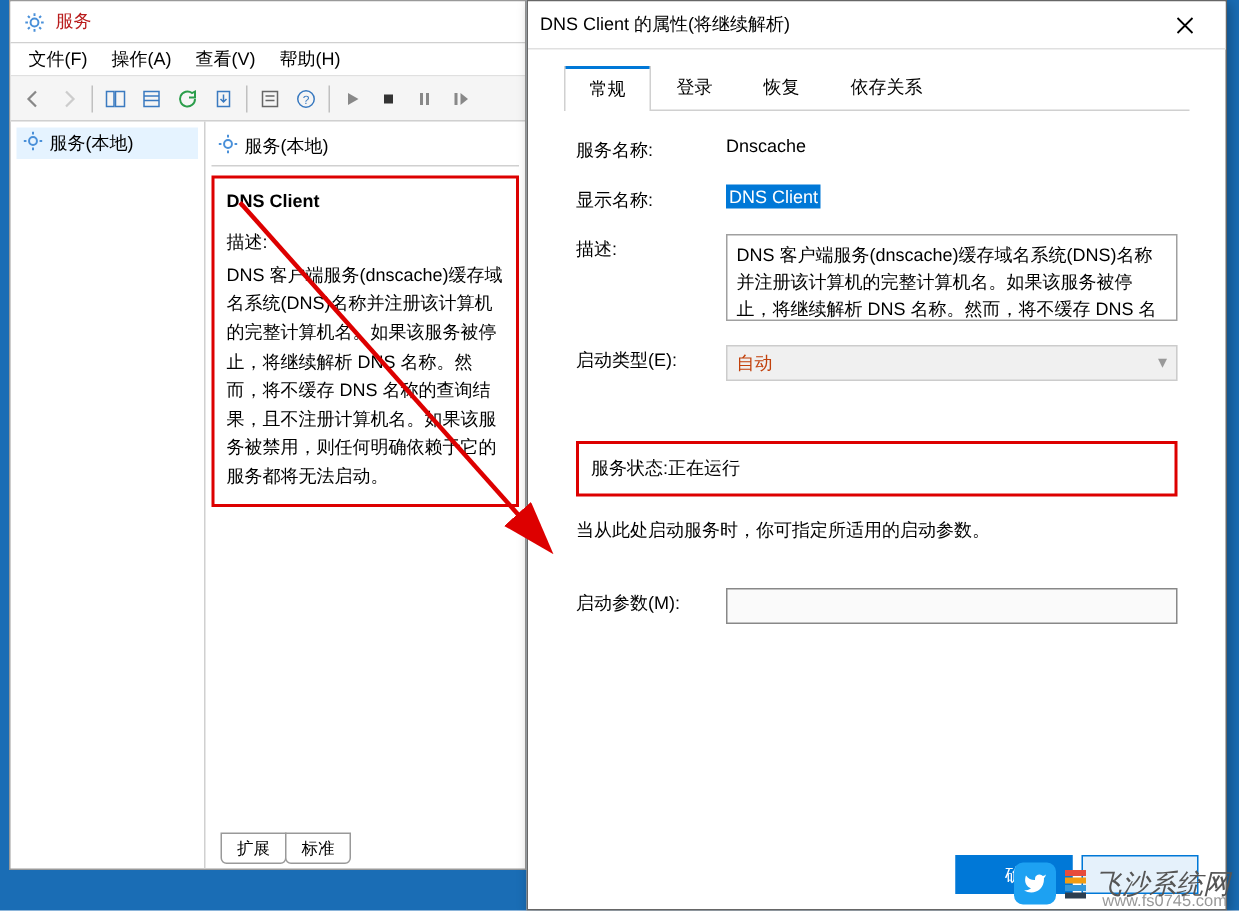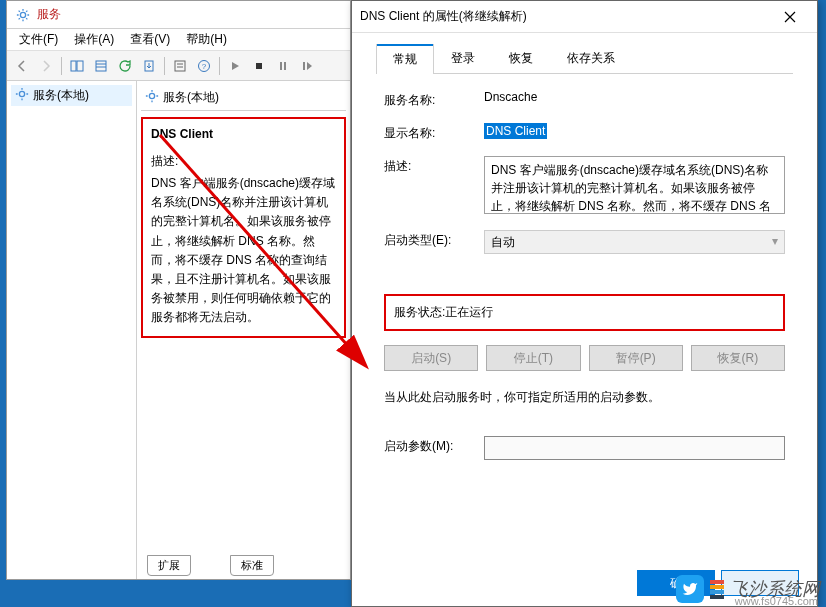--- a/index.html
+++ b/index.html
@@ -19,40 +19,40 @@
     .content-row { display: flex; height: calc(100% - 80px); }
     .left-panel { width: 130px; border-right: 1px solid #d0d0d0; padding: 4px; }
     .tree-item { display: flex; align-items: center; padding: 2px 4px; background: #e5f3ff; }
     .tree-item .icon { margin-right: 4px; }
     .right-panel { flex: 1; padding: 4px; position: relative; }
     .panel-hdr { display: flex; align-items: center; padding: 4px; border-bottom: 1px solid #d0d0d0; }
     .detail-box { border: 2px solid #d00; margin-top: 6px; padding: 8px; }
     .detail-title { font-weight: bold; margin-bottom: 12px; }
     .detail-label { margin-bottom: 4px; }
     .detail-desc { line-height: 1.6; }
-    .tabs-bottom { position: absolute; bottom: 3px; left: 140px; display: flex; font-size: 11px; gap: 40px; }
+    .tabs-bottom { position: absolute; bottom: 3px; left: 140px; display: flex; font-size: 11px; }
     .tab-b { padding: 2px 10px; border: 1px solid #999; background: #fff; border-top-left-radius: 0; border-top-right-radius: 0; border-bottom-left-radius: 4px; border-bottom-right-radius: 4px; margin-right: -1px; cursor: default; }
     
     
     .props-window { position: absolute; left: 351px; top: 0; width: 467px; height: 607px; background: #fff; border: 1px solid #666; box-shadow: 2px 2px 8px rgba(0,0,0,0.3); }
     .props-title { height: 32px; display: flex; align-items: center; justify-content: space-between; padding: 0 8px; background: #fff; border-bottom: 1px solid #e0e0e0; }
     .props-title .txt { font-size: 12px; }
     .close-btn { width: 38px; height: 28px; display: flex; align-items: center; justify-content: center; font-size: 14px; cursor: default; }
     .props-body { padding: 10px 24px; }
     .tab-ctrl { display: flex; border-bottom: 1px solid #d0d0d0; }
     .tab-h { padding: 6px 16px; border: 1px solid transparent; border-bottom: none; cursor: default; font-size: 12px; position: relative; }
     .tab-h.active { border-color: #d0d0d0; background: #fff; top: 1px; }
     .tab-h.active::before { content: ''; position: absolute; top: -1px; left: 0; right: 0; height: 2px; background: #0078d7; }
     .tab-content { padding: 16px 8px 0; }
     .row { display: flex; margin-bottom: 14px; align-items: flex-start; }
     .row .lbl { width: 100px; flex-shrink: 0; padding-top: 2px; }
     .row .val { flex: 1; }
     .val-sel { background: #0078d7; color: #fff; padding: 1px 2px; display: inline-block; }
     .desc-box { flex: 1; border: 1px solid #a0a0a0; padding: 4px 6px; height: 58px; overflow: hidden; line-height: 1.5; font-size: 12px; }
-    .input-ro { flex: 1; border: 1px solid #ccc; background: #f0f0f0; padding: 3px 6px; height: 24px; color: #000000; position: relative; }
+    .input-ro { flex: 1; border: 1px solid #ccc; background: #f0f0f0; padding: 3px 6px; height: 24px; color: #c2410c; position: relative; }
     .input-ro::after { content: '▾'; position: absolute; right: 6px; top: 3px; color: #999; }
     .status-hl { border: 2px solid #d00; padding: 8px; display: flex; margin-bottom: 14px; }
     .btn-row { display: flex; gap: 8px; margin-bottom: 18px; }
     .btn { flex: 1; height: 26px; border: 1px solid #adadad; background: #e1e1e1; color: #888; display: flex; align-items: center; justify-content: center; font-size: 12px; cursor: default; }
     .note { margin-bottom: 30px; }
     .param-input { flex: 1; border: 1px solid #888; height: 24px; padding: 2px 4px; }
     .dlg-btns { position: absolute; bottom: 10px; right: 18px; display: flex; gap: 6px; }
     .dlg-btn { width: 78px; height: 26px; border: 1px solid #0078d7; background: #e5f1fb; display: flex; align-items: center; justify-content: center; font-size: 12px; cursor: default; }
     .dlg-btn.primary { background: #0078d7; color: #fff; }
     
@@ -225,26 +225,20 @@
         <div class="desc-box">DNS 客户端服务(dnscache)缓存域名系统(DNS)名称并注册该计算机的完整计算机名。如果该服务被停止，将继续解析 DNS 名称。然而，将不缓存 DNS 名称的</div>
       </div>
       <div class="row" style="margin-top:16px;margin-bottom:40px">
         <span class="lbl">启动类型(E):</span>
         <div class="input-ro">自动</div>
       </div>
       <div class="status-hl">
         <span class="lbl">服务状态:</span>
         <span>正在运行</span>
       </div>
-      <div class="btn-row">
-        <div class="btn">启动(S)</div>
-        <div class="btn">停止(T)</div>
-        <div class="btn">暂停(P)</div>
-        <div class="btn">恢复(R)</div>
-      </div>
       <div class="note">当从此处启动服务时，你可指定所适用的启动参数。</div>
       <div class="row">
         <span class="lbl">启动参数(M):</span>
         <input class="param-input" disabled="" style="">
       </div>
     </div>
   </div>
   <div class="dlg-btns">
     <div class="dlg-btn primary">确</div>
     <div class="dlg-btn"></div>

